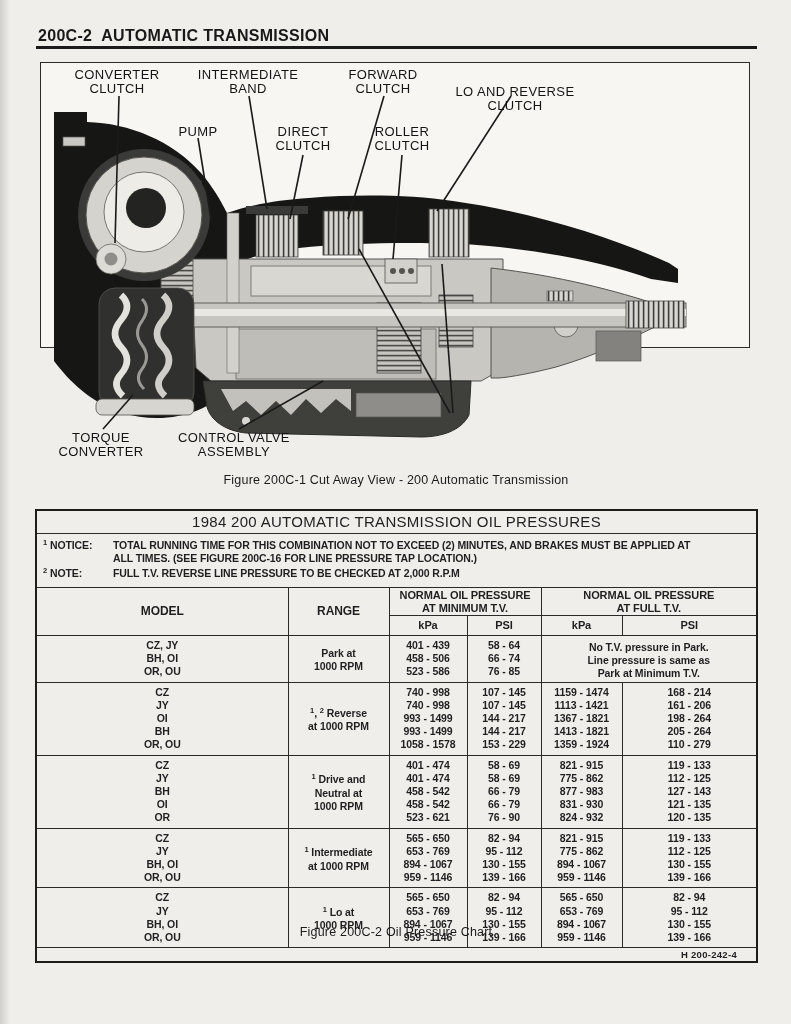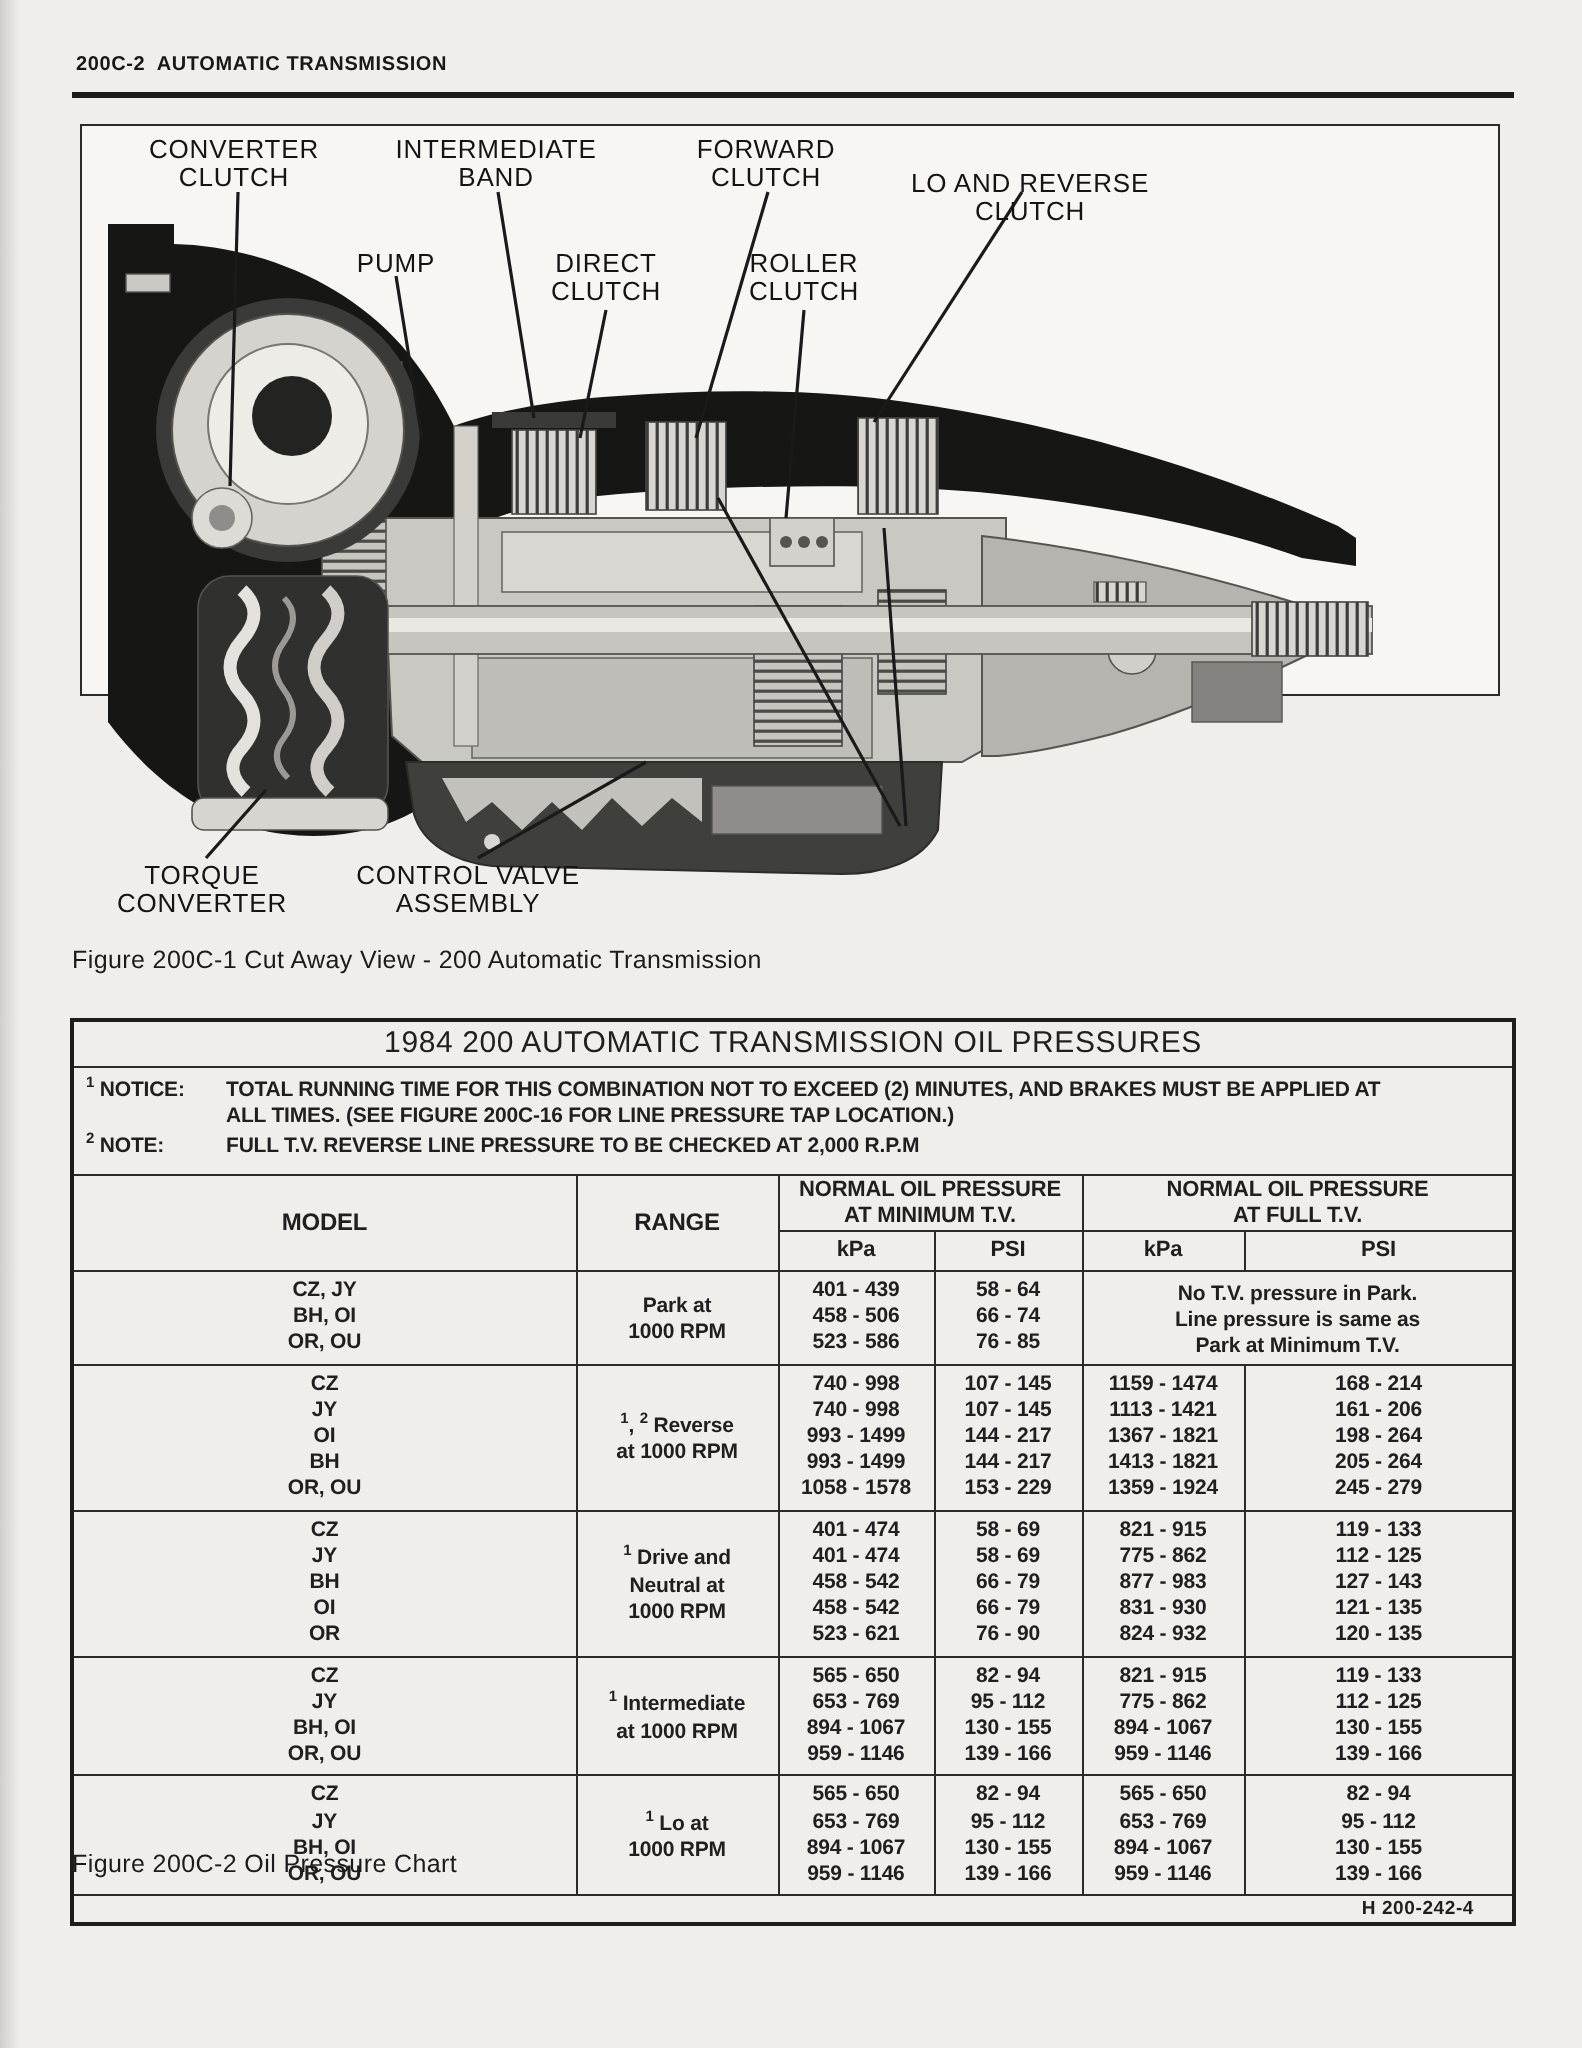--- a/index.html
+++ b/index.html
@@ -3,33 +3,33 @@
 <meta charset="utf-8">
 <style>
   html,body{margin:0;padding:0;}
   body{background:#d8d6d2;font-family:"Liberation Sans","DejaVu Sans",sans-serif;}
   .page{position:relative;width:791px;height:1024px;background:#efeeeb;overflow:hidden;
         box-shadow:0 0 6px rgba(0,0,0,.3);}
   .page::before{content:"";position:absolute;left:0;top:0;bottom:0;width:10px;
         background:linear-gradient(90deg,rgba(120,115,110,.25),rgba(120,115,110,0));pointer-events:none;}
 
   
-  .doc-header{position:absolute;left:38px;top:27px;font-size:10px;font-weight:700;
+  .doc-header{position:absolute;left:38px;top:27px;font-size:16px;font-weight:700;
         letter-spacing:.3px;color:#181818;white-space:pre;}
   .header-rule{position:absolute;left:36px;top:46px;width:721px;height:3px;background:#1a1a1a;}
 
   
   .figure-box{position:absolute;left:40px;top:62px;width:710px;height:286px;
         border:1.5px solid #2b2b29;background:#f7f6f3;box-sizing:border-box;}
   .figure-box svg{position:absolute;left:0;top:0;}
   .dlabel{position:absolute;transform:translateX(-50%);text-align:center;font-size:13px;
         line-height:14px;letter-spacing:.4px;color:#141414;white-space:nowrap;}
   .dlabel span{display:block;}
 
-  .fig-caption{position:absolute;left:36px;width:720px;text-align:left;font-size:12.5px;
+  .fig-caption{position:absolute;left:36px;width:720px;text-align:center;font-size:12.5px;
         color:#1b1b1b;letter-spacing:.2px;}
   #fig1-caption{top:473px;}
   #fig2-caption{top:925px;}
 
   
   .ptable{position:absolute;left:35px;top:509px;width:721px;border-collapse:collapse;
         table-layout:fixed;color:#1f1f1f;}
   .ptable td,.ptable th{border:1px solid #2a2a29;font-weight:700;text-align:center;
         padding:0;line-height:13.2px;font-size:10.5px;letter-spacing:-.1px;overflow:hidden;}
   .ptable .title-row td{font-size:15px;font-weight:400;letter-spacing:.3px;height:22px;line-height:22px;}
@@ -290,21 +290,21 @@
           <td>993 - 1499</td>
           <td>144 - 217</td>
           <td>1413 - 1821</td>
           <td>205 - 264</td>
         </tr>
         <tr class="glast">
           <td class="model">OR, OU</td>
           <td>1058 - 1578</td>
           <td>153 - 229</td>
           <td>1359 - 1924</td>
-          <td>245 - 279</td>
+          <td>110 - 279</td>
         </tr>
         <tr class="gfirst">
           <td class="model">CZ</td>
           <td class="range" rowspan="5"><sup>1</sup> Drive and<br>Neutral at<br>1000 RPM</td>
           <td>401 - 474</td>
           <td>58 - 69</td>
           <td>821 - 915</td>
           <td>119 - 133</td>
         </tr>
         <tr>

